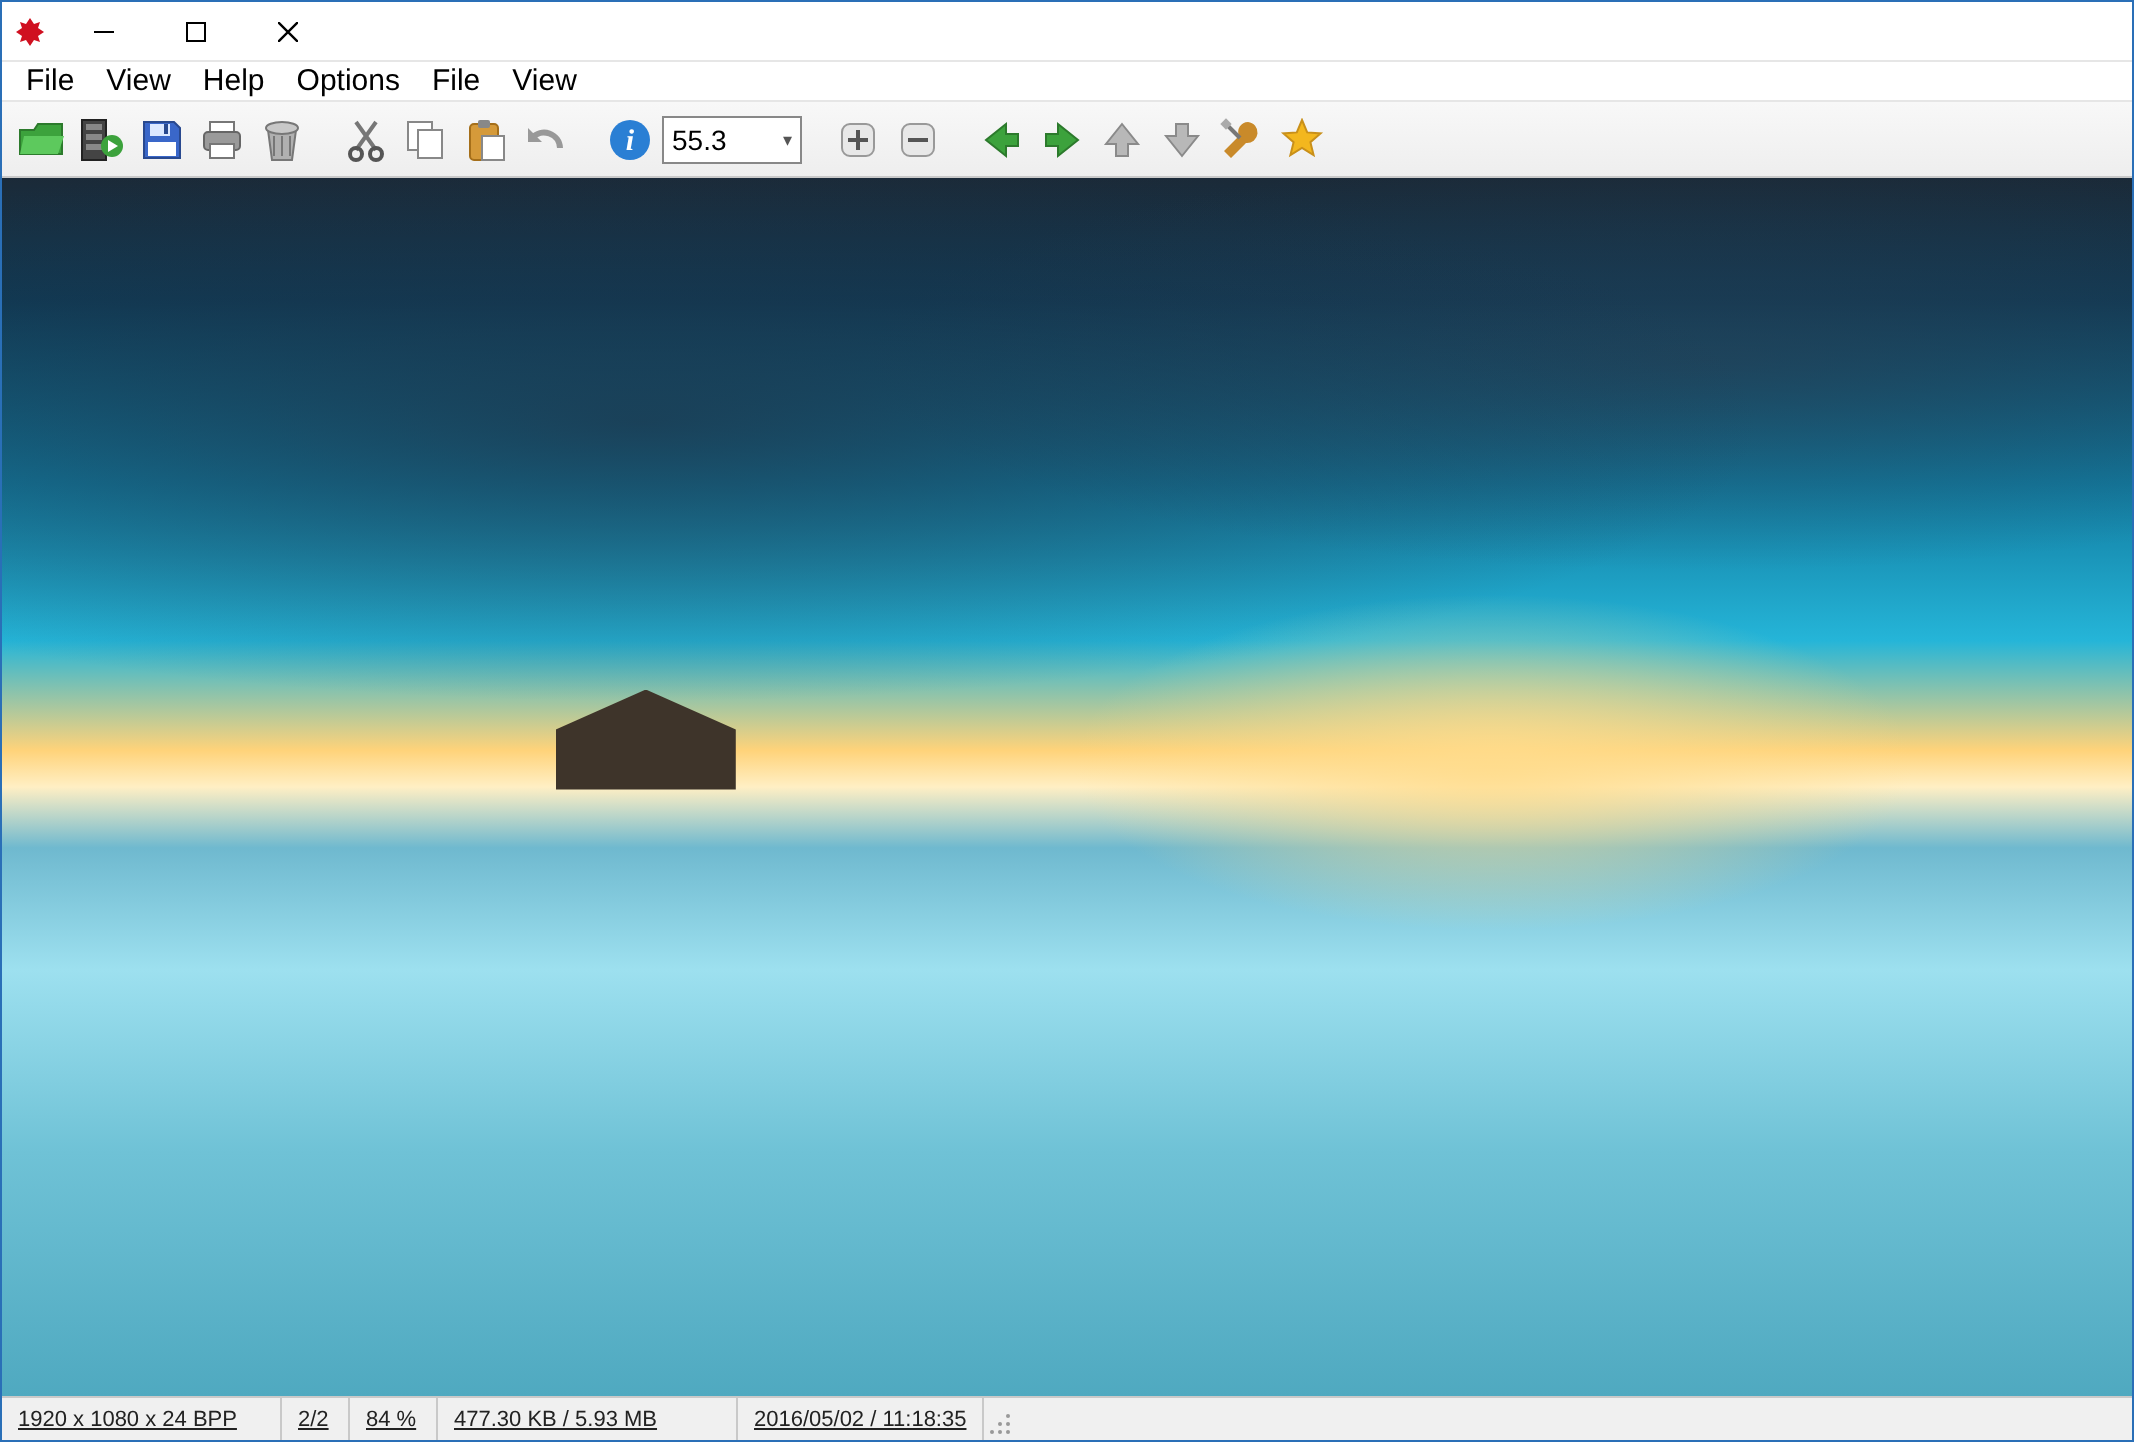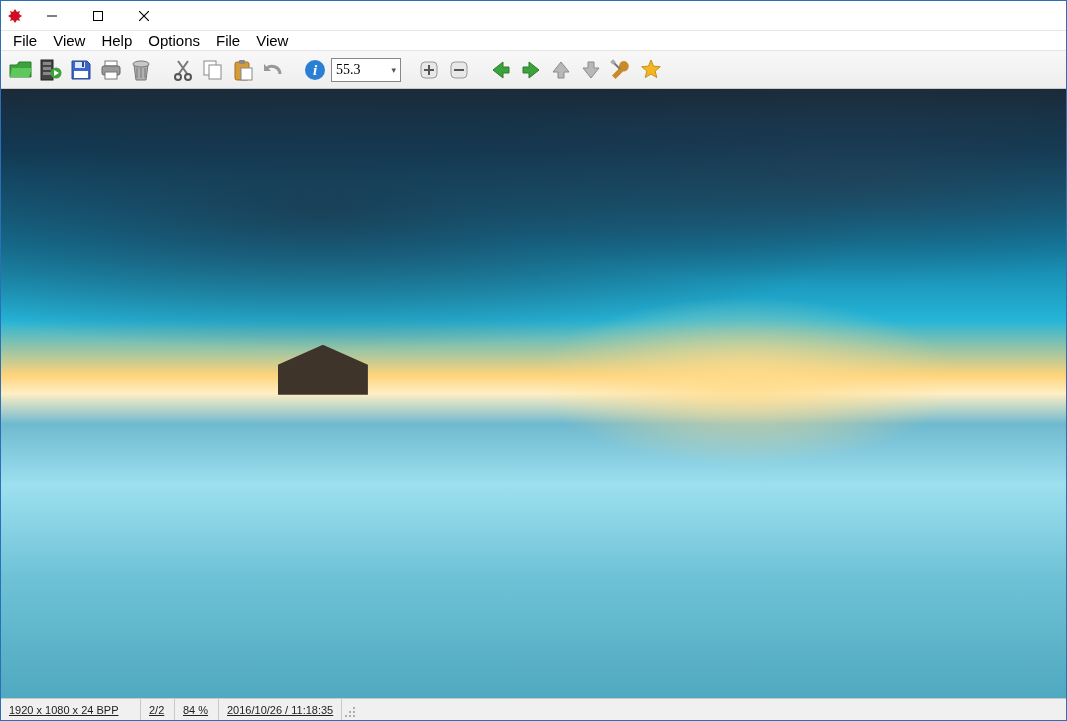--- a/index.html
+++ b/index.html
@@ -61,21 +61,21 @@
 .tb-sep { width: 10px; }
 .zoom-field {
   width: 70px; height: 24px;
   border: 1px solid #888;
   background: #fff;
   display: flex; align-items: center;
   padding: 0 4px;
   font-size: 14px;
 }
 .zoom-field input {
-  border: none; outline: none; width: 44px; font-size: 14px; background: transparent; font-family: Liberation Serif, serif;
+  border: none; outline: none; width: 44px; font-size: 14px; background: transparent;
 }
 .zoom-field .drop {
   margin-left: auto;
   font-size: 9px; color: #555;
 }
 .viewport {
   flex: 1;
   background: #000;
   display: flex; align-items: center; justify-content: center;
   overflow: hidden;
@@ -337,21 +337,22 @@
 </div>
 
 <div class="viewport">
   <div class="imgph"></div>
 </div>
 
 <div class="statusbar">
   <div class="cell" style="width:140px">1920 x 1080 x 24 BPP</div>
   <div class="cell" style="width:34px">2/2</div>
   <div class="cell" style="width:44px">84 %</div>
-  <div class="cell">2016/10/26 / 11:18:35</div>
+  <div class="cell" style="width:150px">477.30 KB / 5.93 MB</div>
+  <div class="cell">2016/05/02 / 11:18:35</div>
   <div class="grip">
     <svg width="12" height="12" viewBox="0 0 12 12">
       <circle cx="10" cy="2" r="1" fill="#999"></circle>
         <circle cx="6" cy="6" r="1" fill="#999"></circle>
         <circle cx="10" cy="6" r="1" fill="#999"></circle>
         <circle cx="2" cy="10" r="1" fill="#999"></circle>
         <circle cx="6" cy="10" r="1" fill="#999"></circle>
         <circle cx="10" cy="10" r="1" fill="#999"></circle>
     </svg>
   </div>

